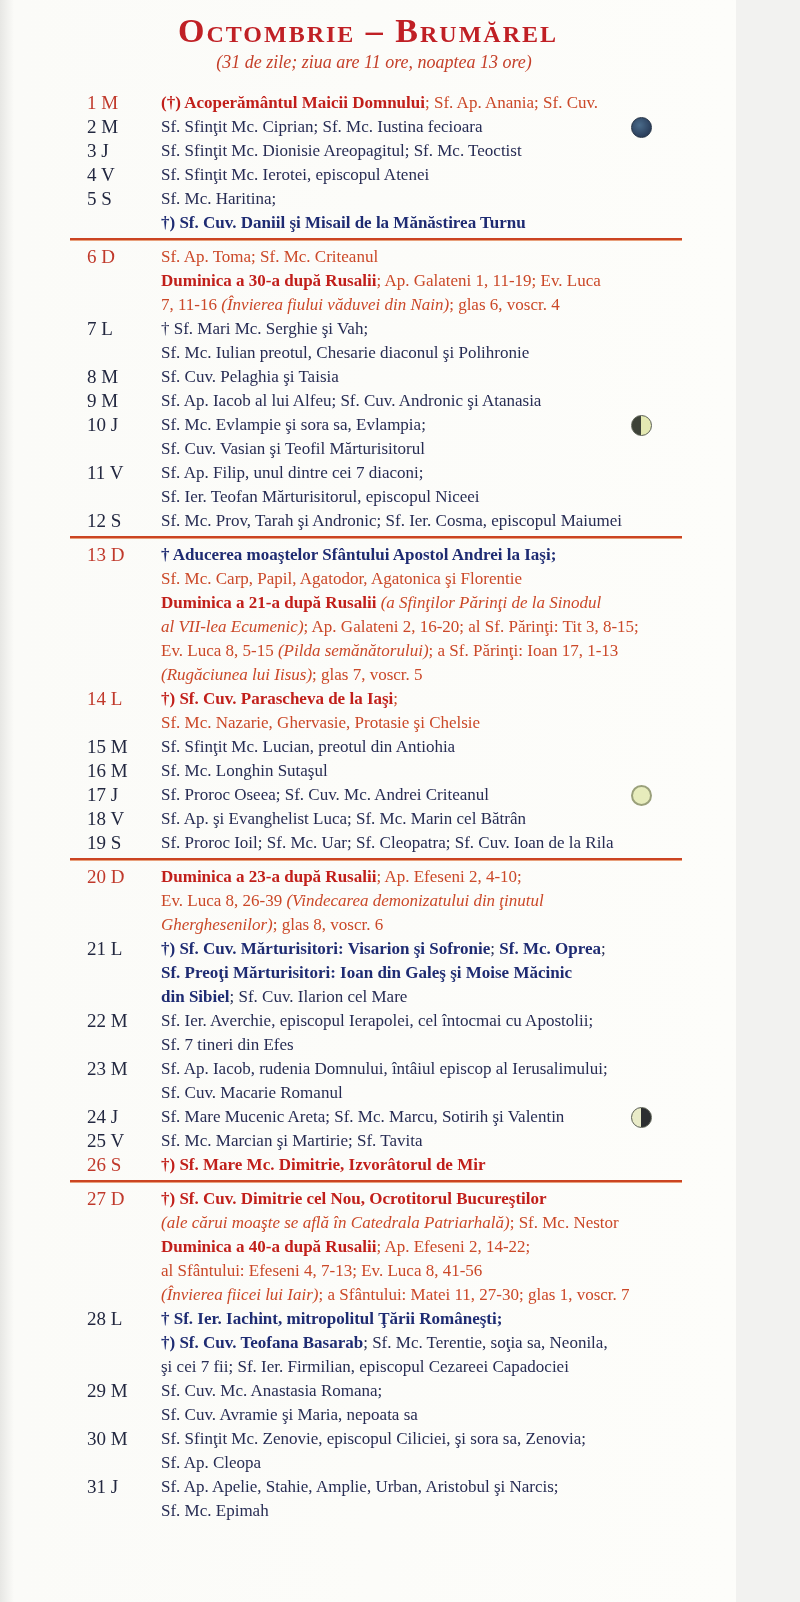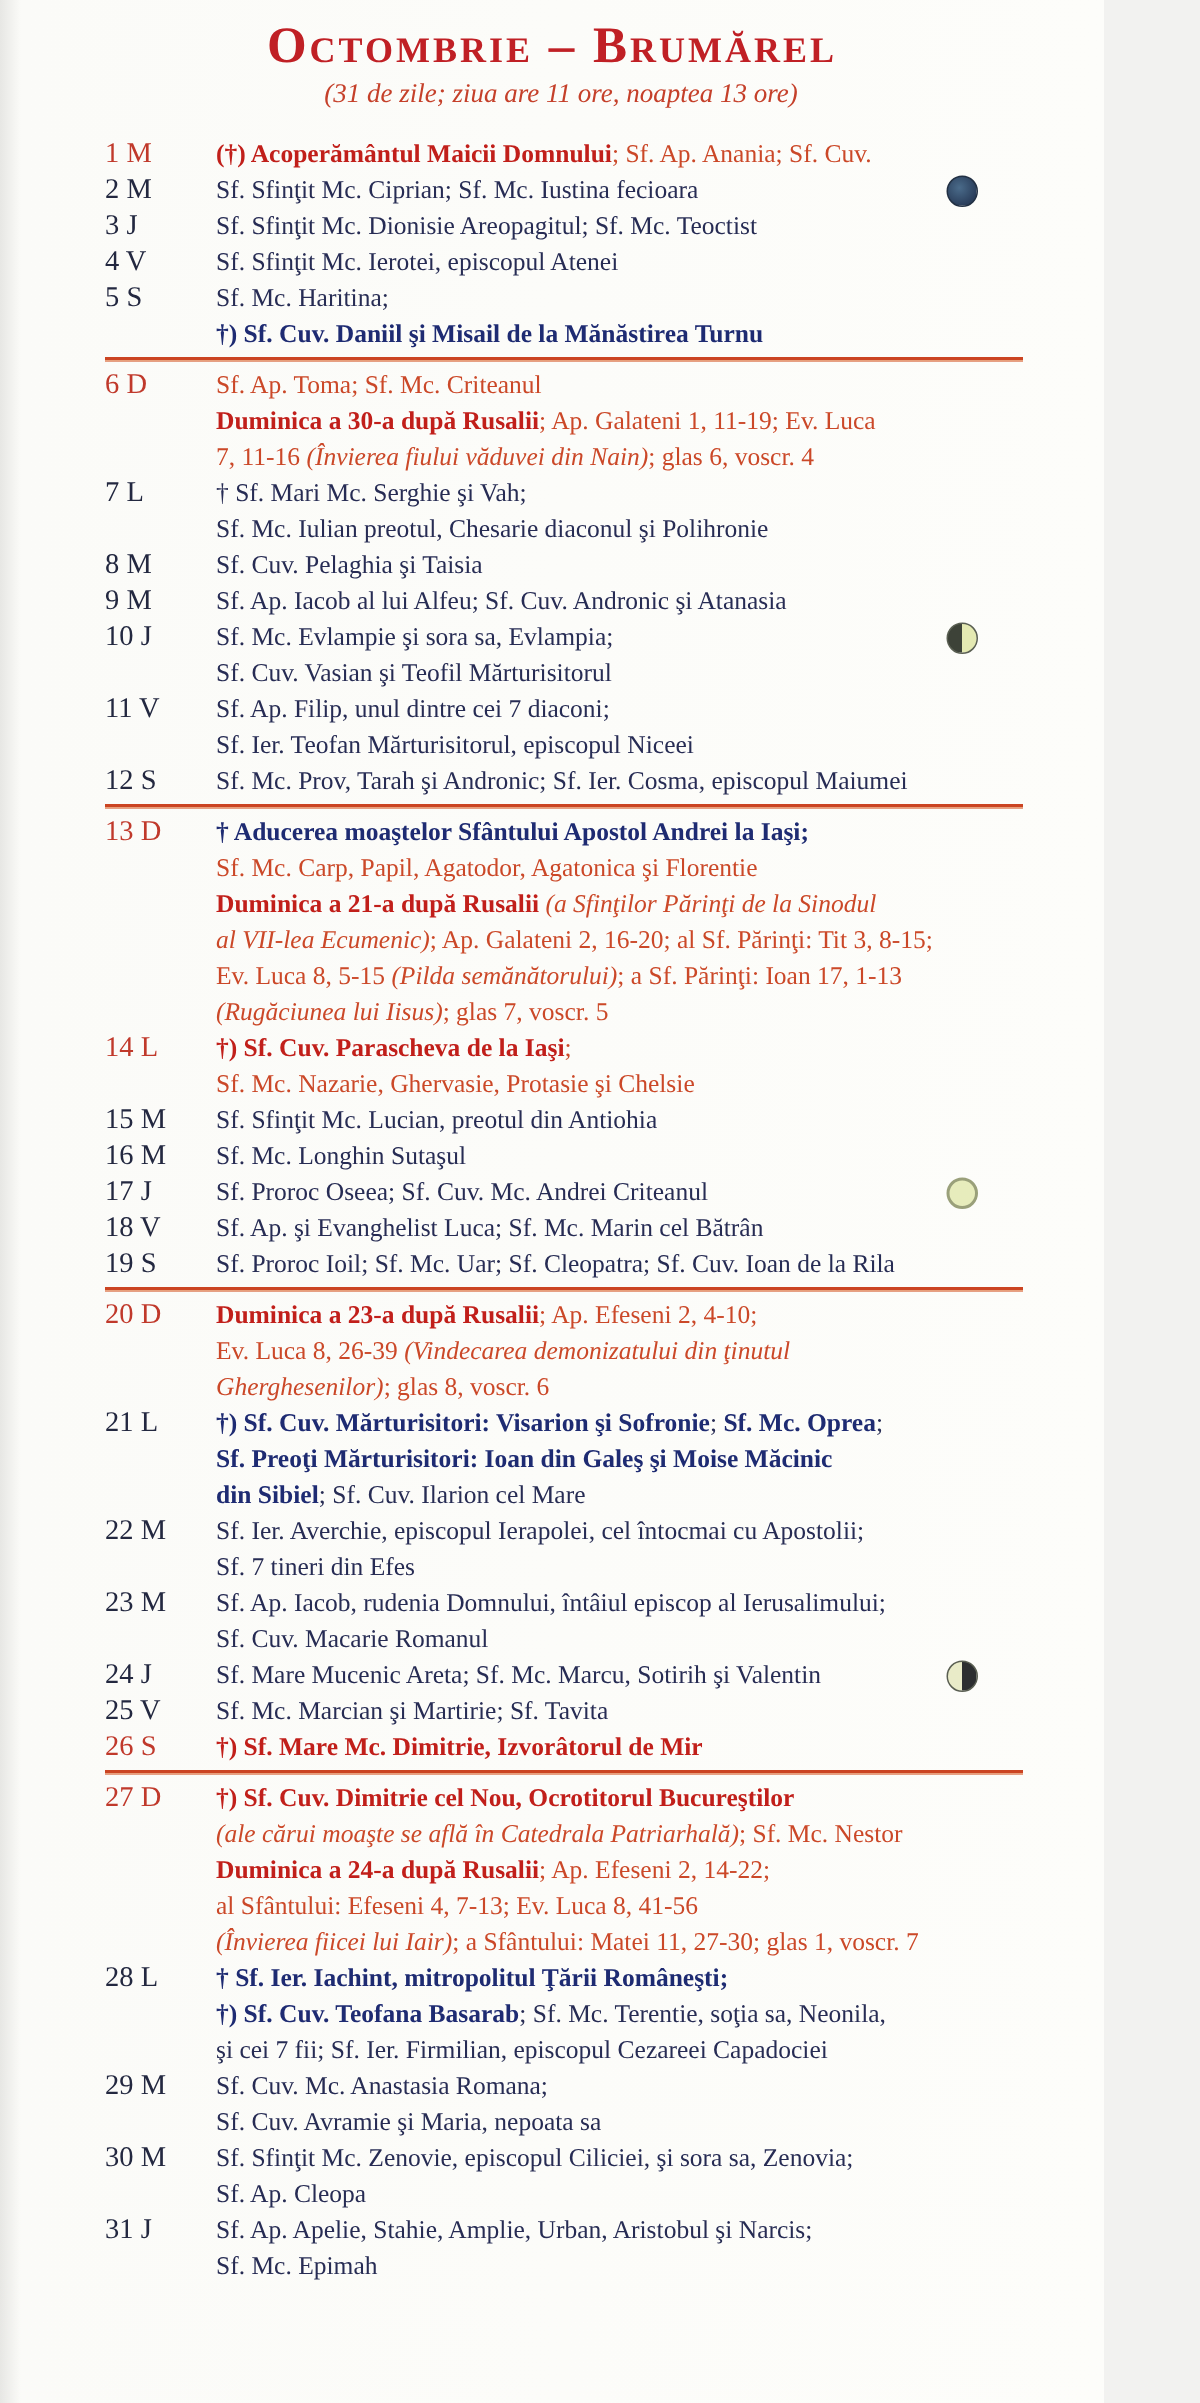--- a/index.html
+++ b/index.html
@@ -17,20 +17,21 @@
     color:#c02025;
   }
   .subtitle{
     text-align:center;font-style:italic;
     font-size:18px;margin-top:3px;color:#c5402a;padding-left:12px;
   }
   .list{margin-top:18px;padding:0 54px 0 70px;}
   .row{
     position:relative;display:grid;grid-template-columns:74px 1fr;
     align-items:start;
+    margin-left:17px;
   }
   .day{
     font-size:19px;line-height:24px;color:#232840;white-space:nowrap;
   }
   .day.red{color:#c0392b;}
   .lines{min-width:0;}
   .line{font-size:17px;line-height:24px;white-space:nowrap;}
   .seg{}
   .seg.navy{color:#272c54;}
   .seg.navy-bold{color:#1e2b72;font-weight:bold;}
@@ -238,21 +239,21 @@
         <div class="lines">
           <div class="line"><span class="seg red-bold">†) Sf. Mare Mc. Dimitrie, Izvorâtorul de Mir</span></div>
         </div>
       </div>
       <div class="sep"></div>
       <div class="row">
         <div class="day red">27 D</div>
         <div class="lines">
           <div class="line"><span class="seg red-bold">†) Sf. Cuv. Dimitrie cel Nou, Ocrotitorul Bucureştilor</span></div>
           <div class="line"><span class="seg red-italic">(ale cărui moaşte se află în Catedrala Patriarhală)</span><span class="seg red">; Sf. Mc. Nestor</span></div>
-          <div class="line"><span class="seg red-bold">Duminica a 24-a după Rusalii</span><span class="seg red">; Ap. Efeseni 2, 14-22;</span></div>
+          <div class="line"><span class="seg red-bold">Duminica a 40-a după Rusalii</span><span class="seg red">; Ap. Efeseni 2, 14-22;</span></div>
           <div class="line"><span class="seg red">al Sfântului: Efeseni 4, 7-13; Ev. Luca 8, 41-56</span></div>
           <div class="line"><span class="seg red-italic">(Învierea fiicei lui Iair)</span><span class="seg red">; a Sfântului: Matei 11, 27-30; glas 1, voscr. 7</span></div>
         </div>
       </div>
       <div class="row">
         <div class="day">28 L</div>
         <div class="lines">
           <div class="line"><span class="seg navy-bold">† Sf. Ier. Iachint, mitropolitul Ţării Româneşti;</span></div>
           <div class="line"><span class="seg navy-bold">†) Sf. Cuv. Teofana Basarab</span><span class="seg navy">; Sf. Mc. Terentie, soţia sa, Neonila,</span></div>
           <div class="line"><span class="seg navy">şi cei 7 fii; Sf. Ier. Firmilian, episcopul Cezareei Capadociei</span></div>

